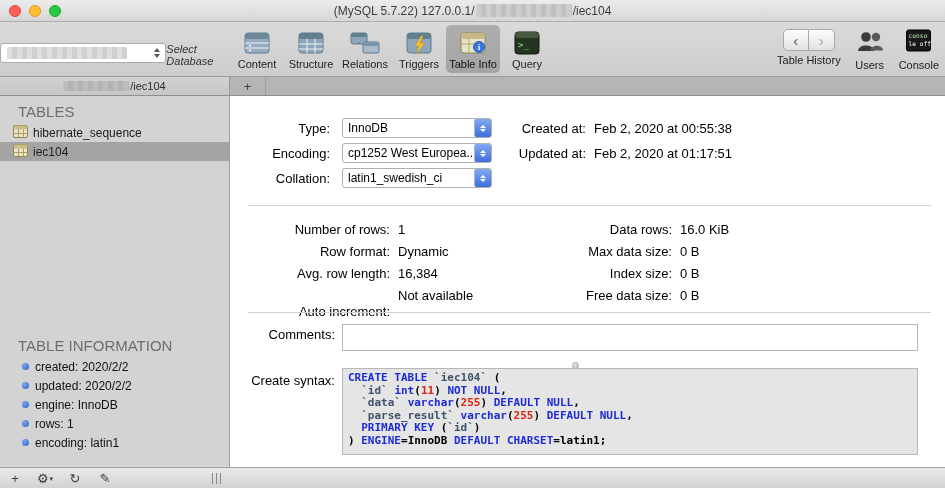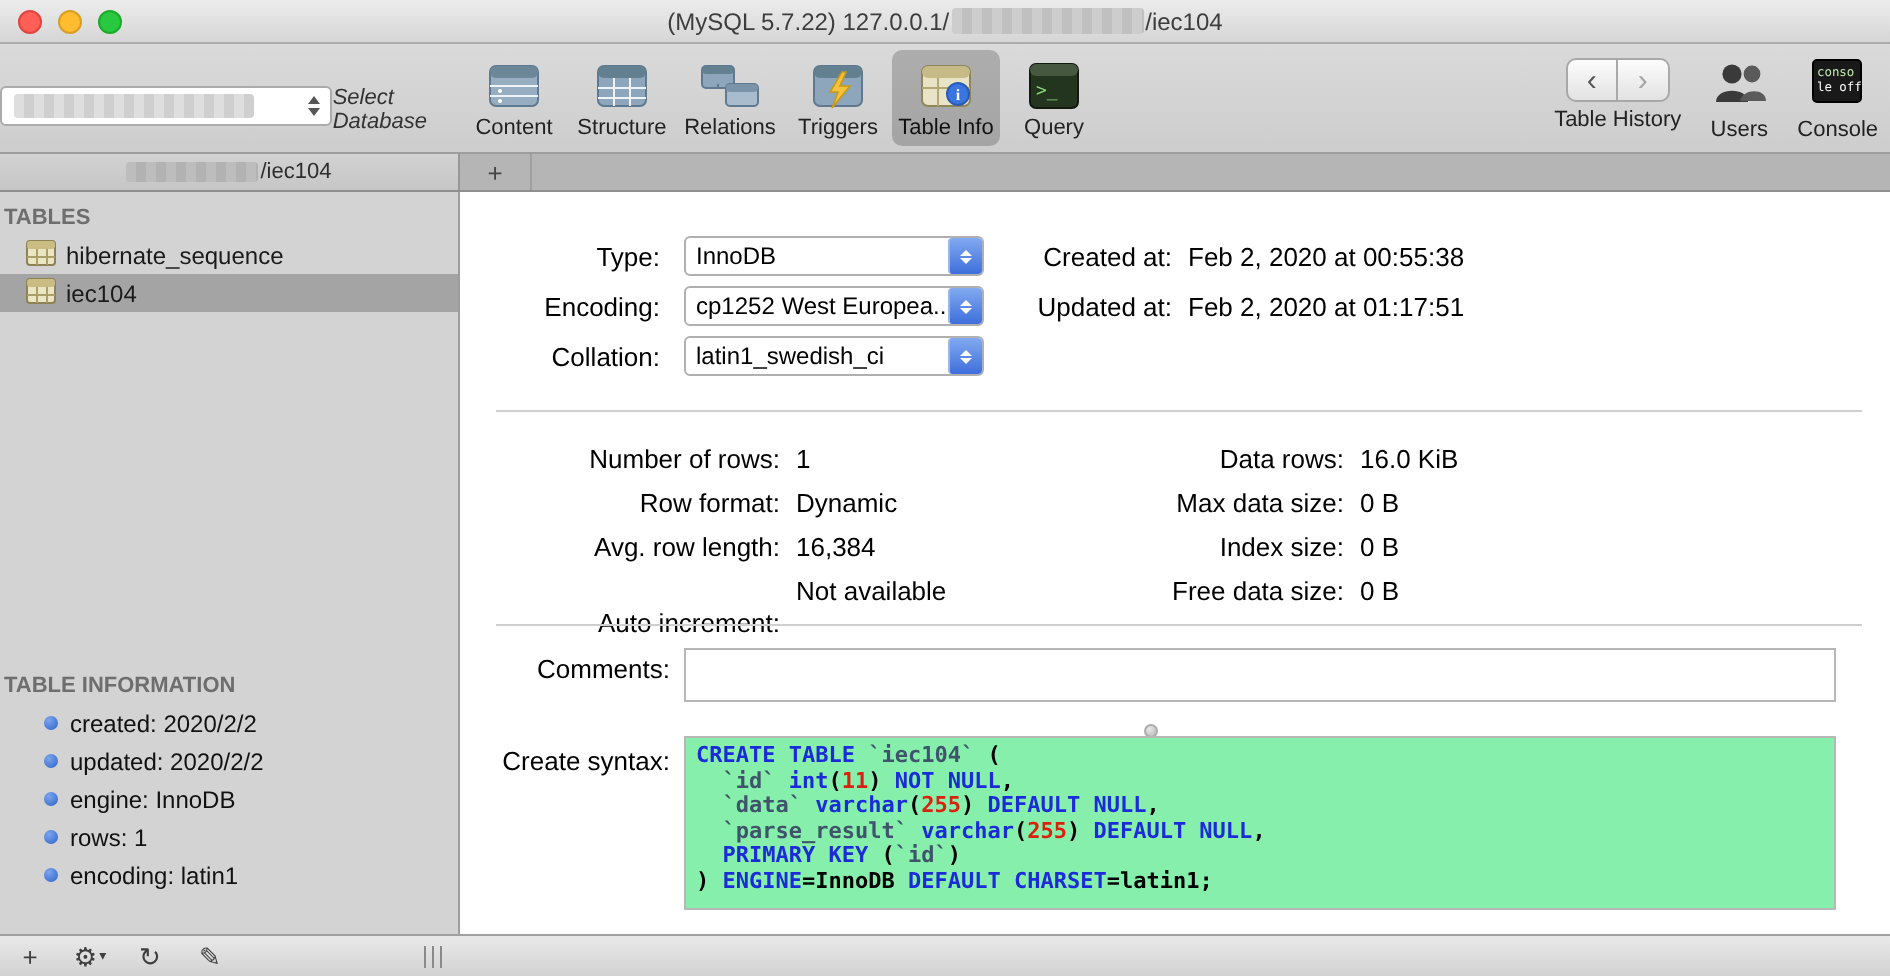--- a/index.html
+++ b/index.html
@@ -72,21 +72,21 @@
     width:230px; flex:0 0 230px; background:linear-gradient(#d2d2d2,#c6c6c6);
     border-right:1px solid #979797; display:flex; align-items:center; justify-content:center;
     font-size:11px; color:#2e2e2e; gap:1px;
   }
   .tab-add { width:36px; display:flex; align-items:center; justify-content:center; border-right:1px solid #a0a0a0; color:#444; font-size:13px; }
 
   
   .content { flex:1 1 auto; display:flex; min-height:0; }
 
   .sidebar { width:230px; flex:0 0 230px; background:#d3d3d3; border-right:1px solid #9e9e9e; position:relative; font-size:12px; }
-  .sb-header { font-size:11px; font-weight:bold; color:#6e6e6e; padding:7px 10px 3px 2px; }
+  .sb-header { font-size:15px; font-weight:normal; color:#6e6e6e; padding:7px 10px 3px 18px; }
   .sb-row { height:19px; display:flex; align-items:center; gap:5px; padding-left:13px; color:#1b1b1b; }
   .sb-row.selected { background:#a4a4a4; }
   .sb-info { position:absolute; left:0; right:0; top:234px; }
   .sb-info-row { height:19px; display:flex; align-items:center; gap:6px; padding-left:22px; color:#111; }
   .dot { width:7px; height:7px; border-radius:50%; background:radial-gradient(circle at 35% 30%,#7aa6ee,#2f62c6); flex:0 0 7px; }
 
   .main { flex:1 1 auto; background:#fff; position:relative; font-size:13px; }
   .lbl { position:absolute; text-align:right; }
   .val { position:absolute; white-space:nowrap; }
 
@@ -108,21 +108,21 @@
 
   .comments-box {
     position:absolute; left:112px; width:576px; top:228px; height:27px;
     background:#fff; border:1px solid #b7b7b7;
   }
   .splitter-dot { position:absolute; top:266px; left:342px; width:7px; height:7px; border-radius:50%;
     background:radial-gradient(circle at 35% 30%,#e8e8e8,#b8b8b8); border:1px solid #adadad; }
 
   .code-box {
     position:absolute; left:112px; width:576px; top:272px; height:87px;
-    background:#86efac; border:1px solid #b7b7b7; overflow:hidden;
+    background:#e5e5e5; border:1px solid #b7b7b7; overflow:hidden;
     font-family:"DejaVu Sans Mono", monospace; font-size:11px; font-weight:bold;
     padding:3px 5px;
   }
   .sql-line { white-space:pre; line-height:12.6px; }
 
   
   .bottombar {
     height:21px; flex:0 0 21px; background:linear-gradient(#e9e9e9,#d2d2d2);
     border-top:1px solid #a0a0a0; display:flex; align-items:center; gap:0; position:relative;
     color:#3f3f3f;

